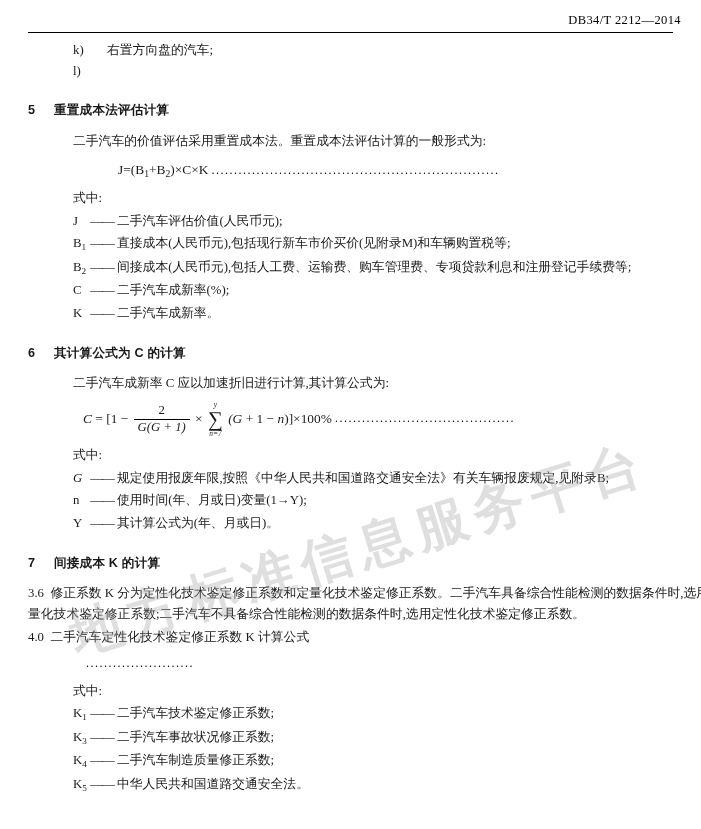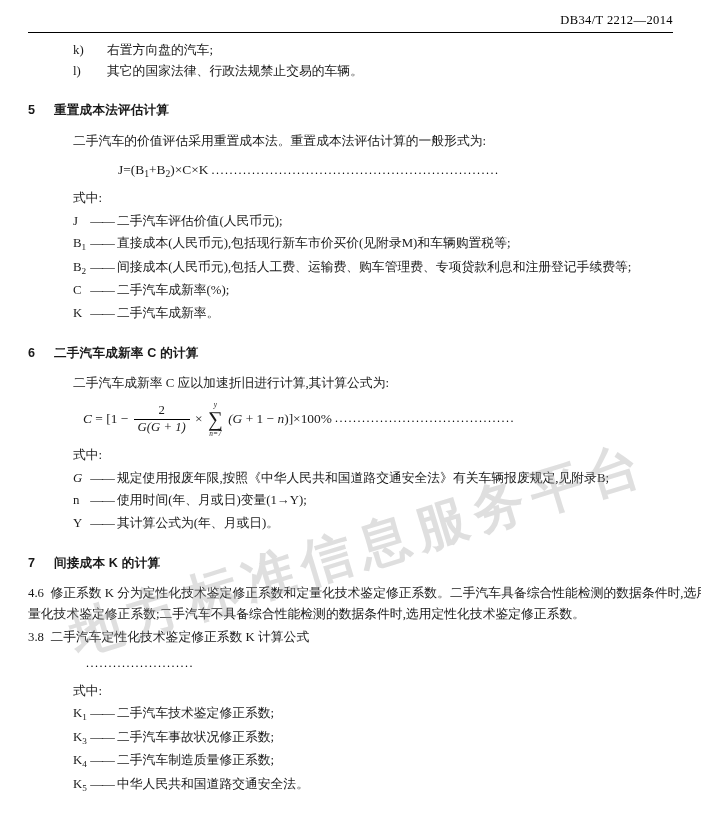--- a/index.html
+++ b/index.html
@@ -19,21 +19,21 @@
     position: relative;
     width: 701px;
     height: 829px;
     box-sizing: border-box;
     padding: 0;
   }
   
   .header {
     position: absolute;
     top: 9px;
-    right: 28px;
+    right: 20px;
     font-family: "Liberation Serif", serif;
     font-size: 12.5px;
     letter-spacing: 0.4px;
     color: #000;
   }
   .rule {
     position: absolute;
     left: 28px;
     right: 28px;
     top: 28px;
@@ -205,21 +205,20 @@
 
   <div class="content below-wm">
 
     <ul class="lettered">
       <li>
         <span class="mark">k)</span>
         <span>右置方向盘的汽车;</span>
       </li>
       <li>
         <span class="mark">l)</span>
-        <span>其它的国家法律、行政法规禁止交易的车辆。</span>
       </li>
     </ul>
 
     <h2 class="sec">
       <span class="num">5</span><span>重置成本法评估计算</span>
     </h2>
     <p class="ind">二手汽车的价值评估采用重置成本法。重置成本法评估计算的一般形式为:</p>
 
     <div class="formula-line">
       <span class="spacer"></span>
@@ -250,21 +249,21 @@
       <span class="dash">——</span>
       <span>二手汽车成新率(%);</span>
     </p>
     <p class="dl">
       <span class="sym">K</span>
       <span class="dash">——</span>
       <span>二手汽车成新率。</span>
     </p>
 
     <h2 class="sec">
-      <span class="num">6</span><span>二手汽车成新率 C 的计算</span>
+      <span class="num">6</span><span>其计算公式为 C 的计算</span>
     </h2>
     <p class="ind">二手汽车成新率 C 应以加速折旧进行计算,其计算公式为:</p>
 
     <div class="formula-line">
       <span class="spacer" style="flex:0 0 55px"></span>
       <span class="fml fml-math">
         <span class="ital">C</span> = [1 −
         <span class="frac">
           <span class="top">2</span>
           <span class="bot ital">G(G + 1)</span>
@@ -297,24 +296,24 @@
       <span class="sym">Y</span>
       <span class="dash">——</span>
       <span>其计算公式为(年、月或日)。</span>
     </p>
 
     <h2 class="sec">
       <span class="num">7</span><span>间接成本 K 的计算</span>
     </h2>
 
     <p class="flow">
-      <span>4.6</span>&nbsp;&nbsp;<span>修正系数 K 分为定性化技术鉴定修正系数和定量化技术鉴定修正系数。二手汽车具备综合性能检测的数据条件时,选用定量化技术鉴定修正系数;二手汽车不具备综合性能检测的数据条件时,选用定性化技术鉴定修正系数。</span>
+      <span>3.6</span>&nbsp;&nbsp;<span>修正系数 K 分为定性化技术鉴定修正系数和定量化技术鉴定修正系数。二手汽车具备综合性能检测的数据条件时,选用定量化技术鉴定修正系数;二手汽车不具备综合性能检测的数据条件时,选用定性化技术鉴定修正系数。</span>
     </p>
     <p class="flow">
-      <span>3.8</span>&nbsp;&nbsp;<span>二手汽车定性化技术鉴定修正系数 K 计算公式</span>
+      <span>4.0</span>&nbsp;&nbsp;<span>二手汽车定性化技术鉴定修正系数 K 计算公式</span>
     </p>
 
     <div class="formula-line">
       <span class="spacer" style="flex:0 0 55px"></span>
       <span class="dots">........................</span>
 
     </div>
 
     <p class="ind">式中:</p>
 

